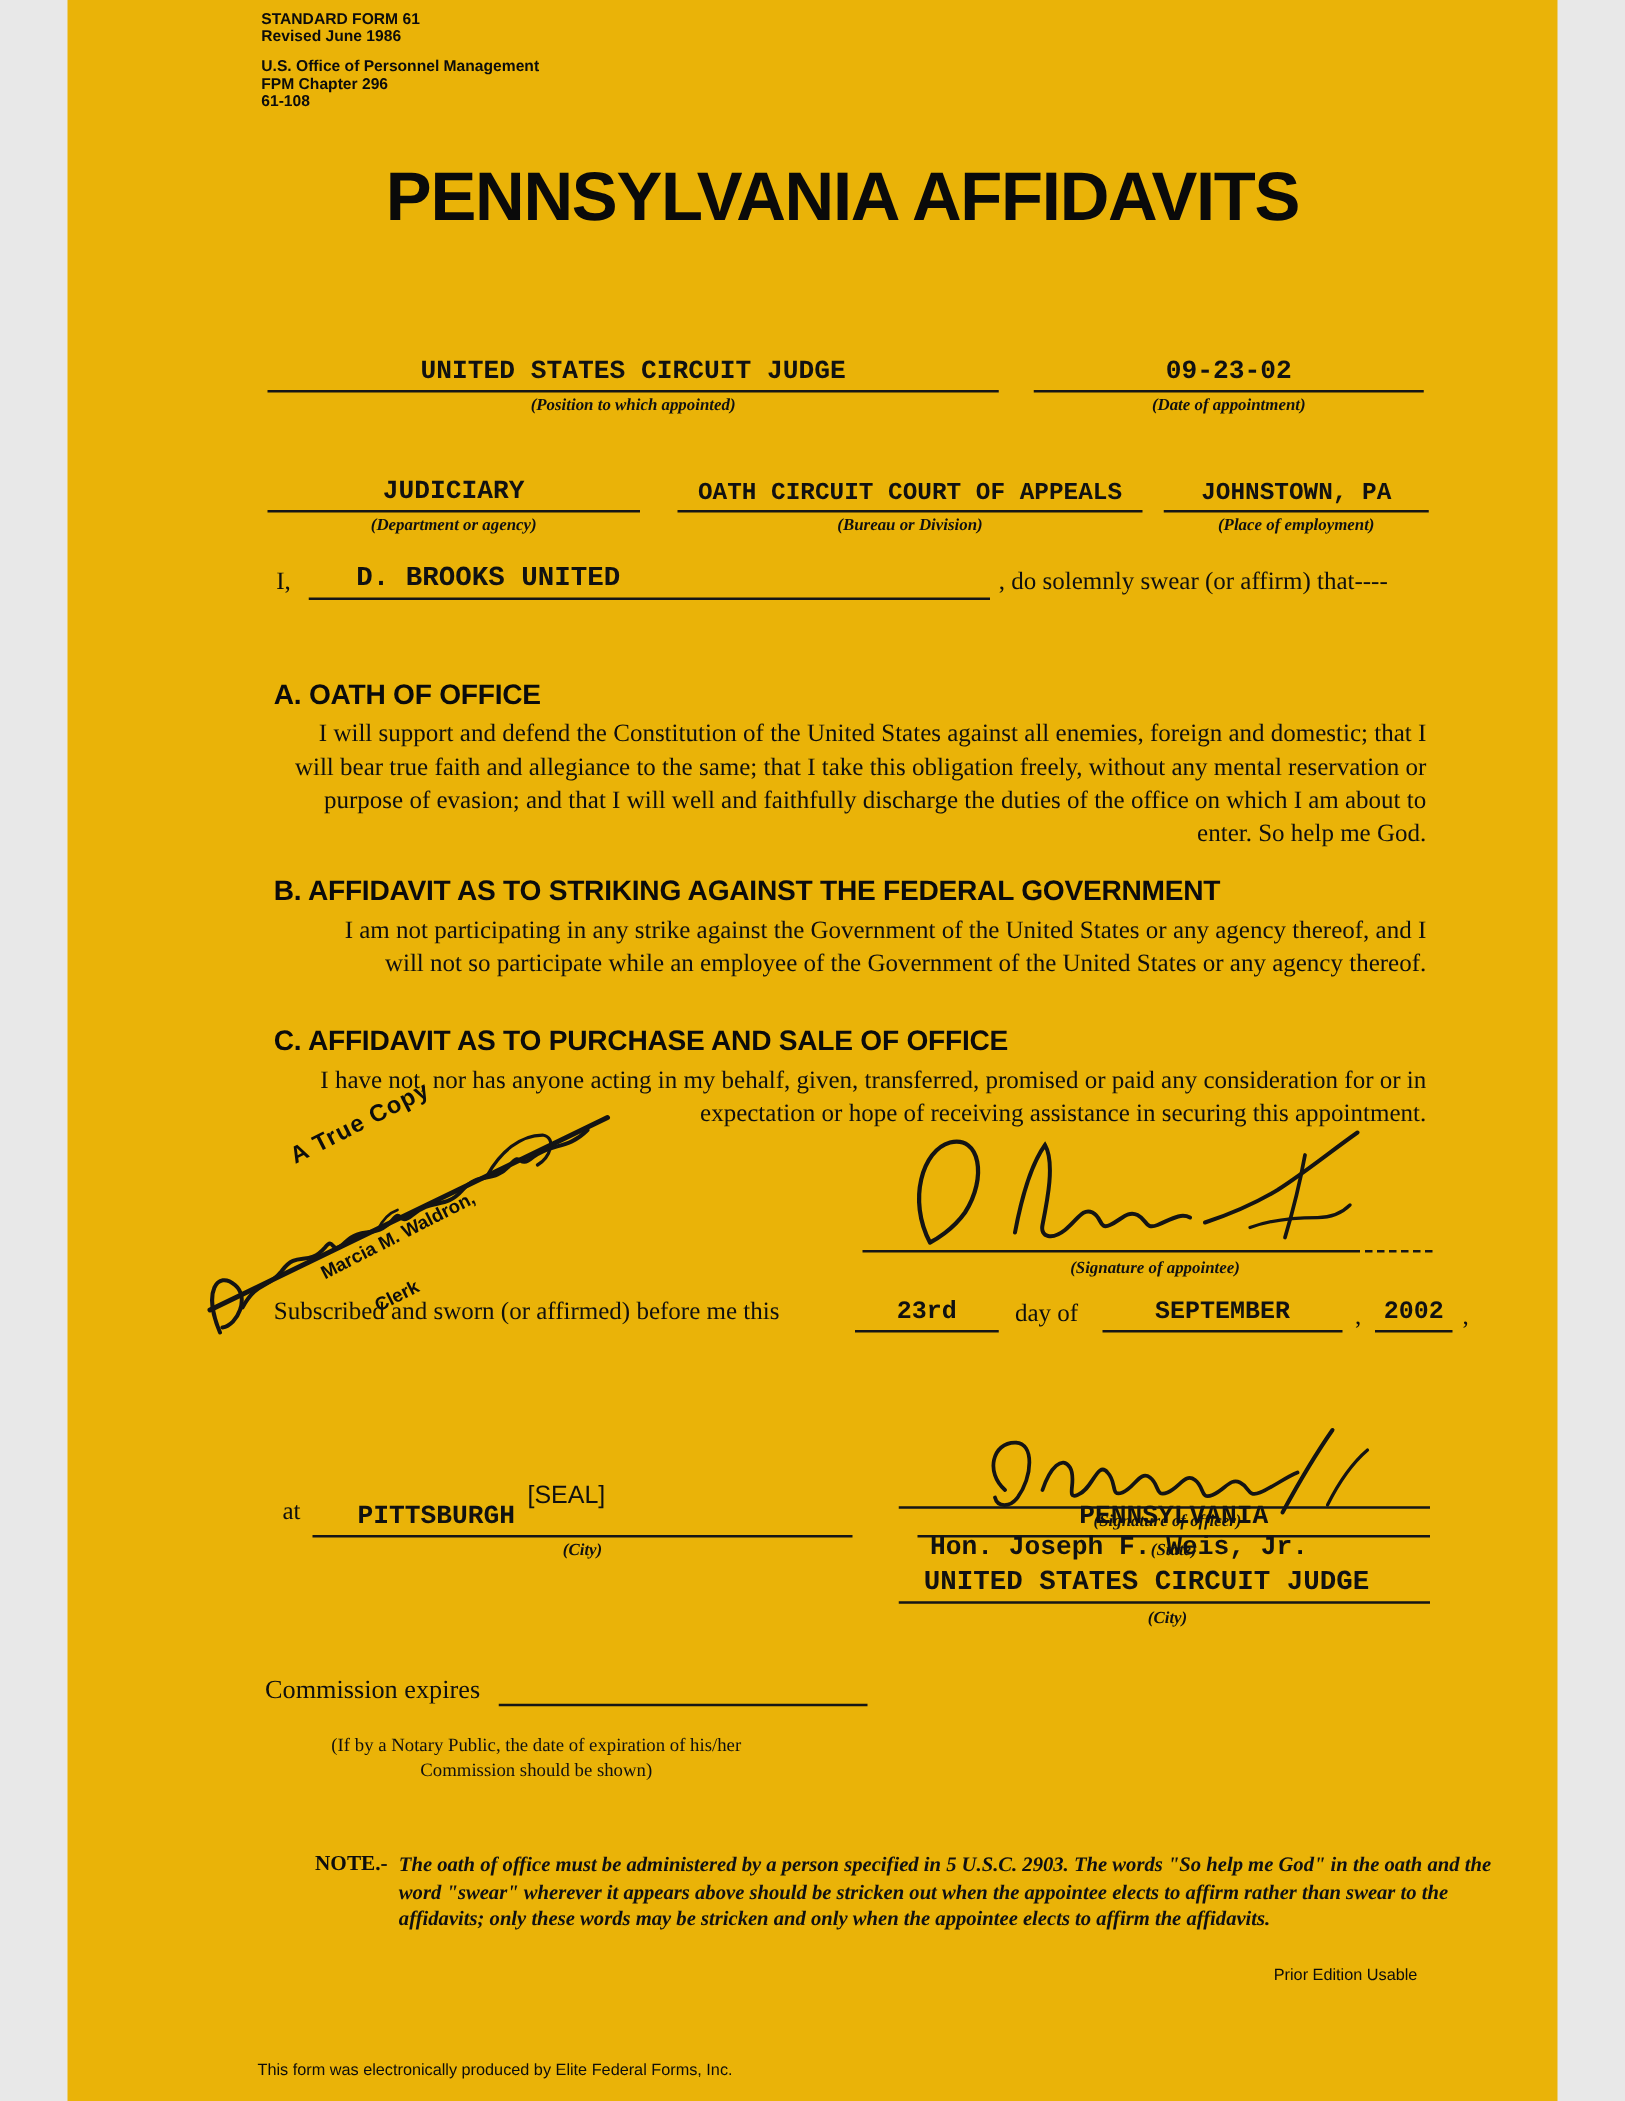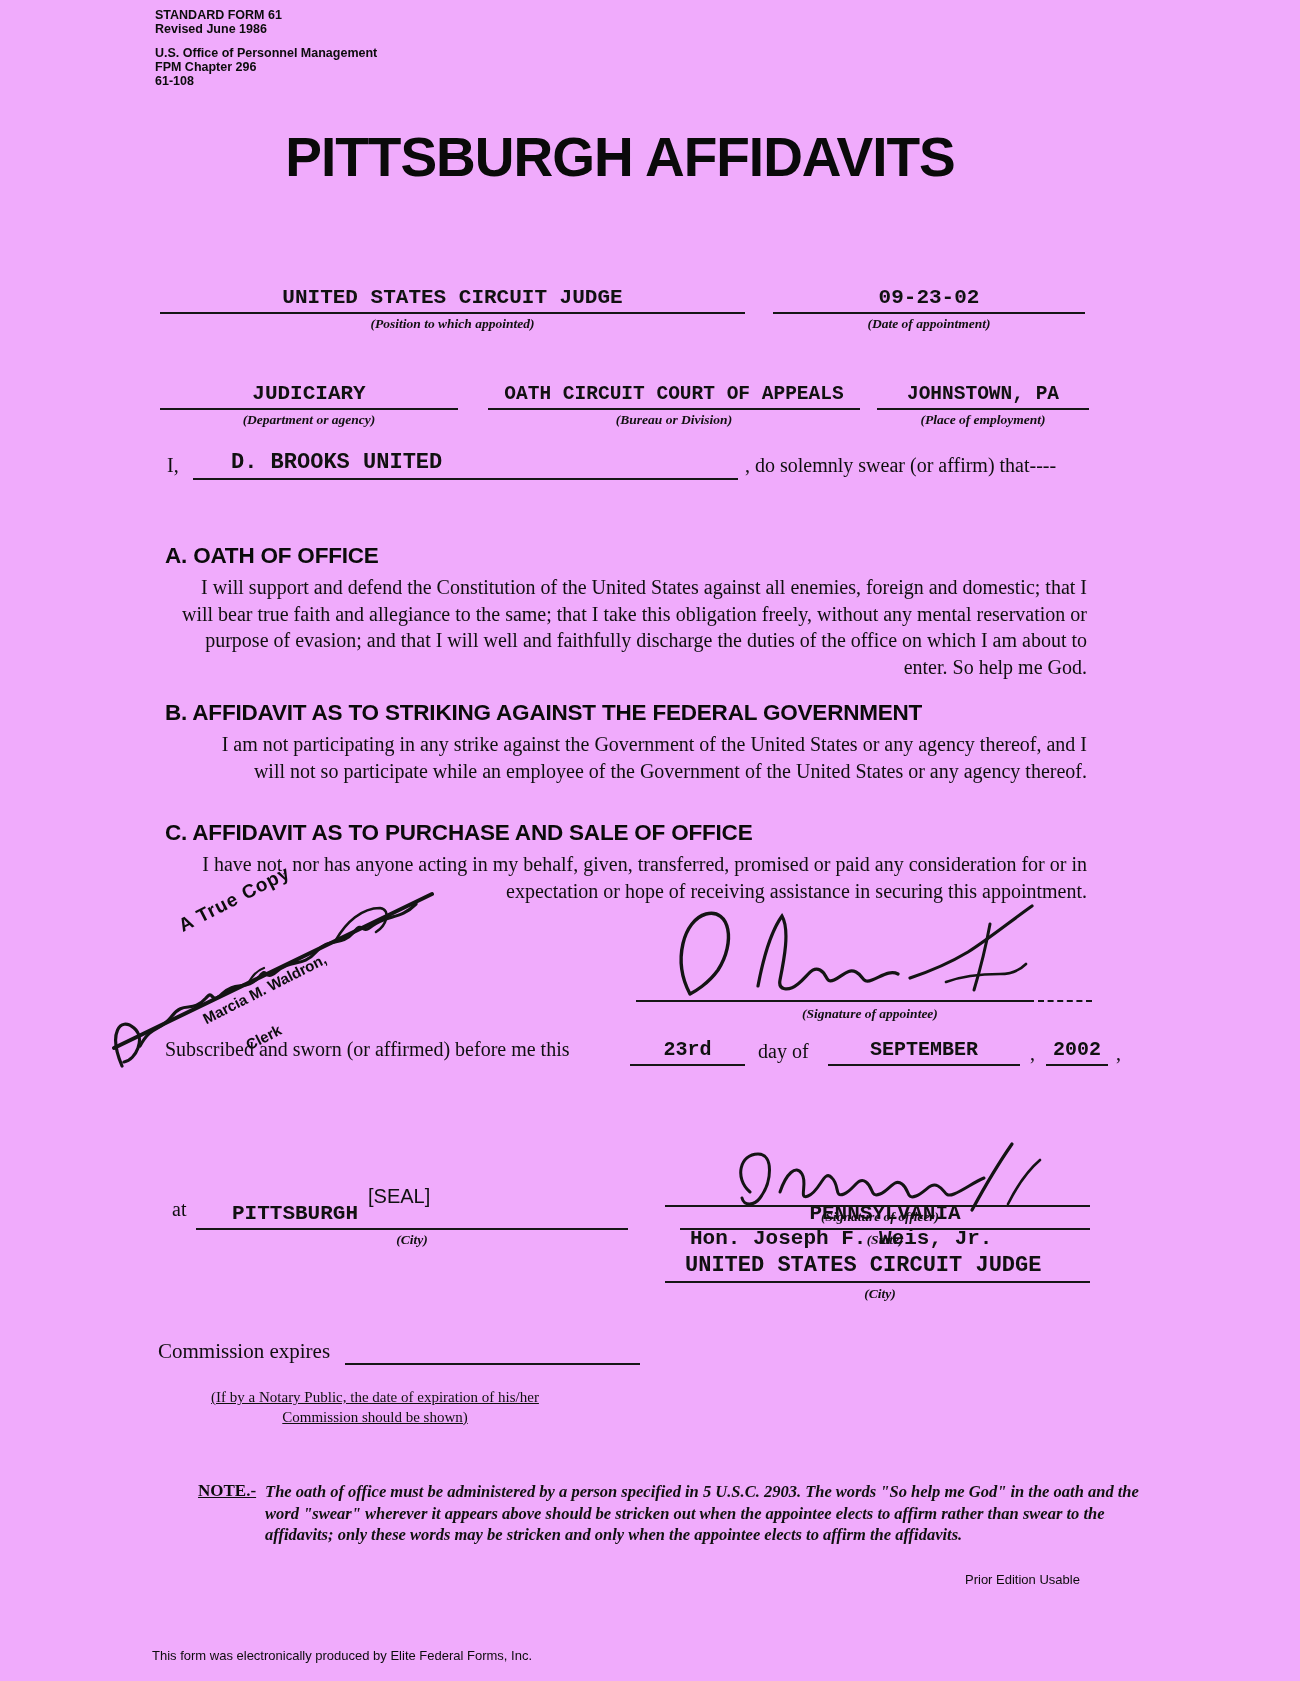--- a/index.html
+++ b/index.html
@@ -1,22 +1,22 @@
 <!DOCTYPE html>
 <html><head>
 <meta charset="utf-8">
 <style>
   html,body{margin:0;padding:0;background:#e8e8e8;}
   .page{
-    position:relative;width:1300px;height:1681px;background:#f0abfc;
+    position:relative;width:1192px;height:1681px;background:#eab308;
     margin:0 auto;overflow:hidden;color:#101010;
   }
   .abs{position:absolute;}
   .sans{font-family:"Liberation Sans",sans-serif;}
-  .serif{font-family:"Liberation Serif",serif;text-decoration:underline;}
+  .serif{font-family:"Liberation Serif",serif;}
   .mono{font-family:"Liberation Mono","DejaVu Sans Mono",monospace;font-weight:bold;}
   .meta{font-family:"Liberation Sans",sans-serif;font-weight:bold;font-size:12.5px;line-height:14px;color:#0c0c0c;}
   .title{font-family:"Liberation Sans",sans-serif;font-weight:bold;font-size:55px;letter-spacing:-1px;color:#0a0a0a;white-space:nowrap;}
   .fline{position:absolute;border-bottom:2.5px solid #161616;display:flex;align-items:flex-end;justify-content:center;}
   .fval{font-size:21px;color:#111;white-space:nowrap;line-height:1;padding-bottom:4px;}
   .flabel{position:absolute;font-family:"Liberation Serif",serif;font-style:italic;font-weight:bold;font-size:13.5px;text-align:center;color:#101010;}
   .bodytxt{font-family:"Liberation Serif",serif;font-size:20px;line-height:26.5px;color:#0f0f0f;}
   .indent{text-indent:26px;text-align:right;}
   .heading{font-family:"Liberation Sans",sans-serif;font-weight:bold;font-size:22.5px;letter-spacing:-0.2px;color:#0b0b0b;white-space:nowrap;}
   .sigline{position:absolute;border-bottom:2px solid #161616;}
@@ -34,21 +34,21 @@
 
   <div class="abs meta" style="left:155px;top:8px;">
     <div>STANDARD FORM 61</div>
     <div>Revised June 1986</div>
     <div style="height:10px"></div>
     <div>U.S. Office of Personnel Management</div>
     <div>FPM Chapter 296</div>
     <div>61-108</div>
   </div>
 
-  <div class="abs title" style="left:0;top:125px;width:1240px;text-align:center;">PITTSBURGH AFFIDAVITS</div>
+  <div class="abs title" style="left:0;top:125px;width:1240px;text-align:center;">PENNSYLVANIA AFFIDAVITS</div>
 
   <div class="fline" style="left:160px;top:276px;width:585px;height:36px;">
     <span class="mono fval">UNITED STATES CIRCUIT JUDGE</span>
   </div>
   <div class="flabel" style="left:160px;top:316px;width:585px;">(Position to which appointed)</div>
 
   <div class="fline" style="left:773px;top:276px;width:312px;height:36px;">
     <span class="mono fval">09-23-02</span>
   </div>
   <div class="flabel" style="left:773px;top:316px;width:312px;">(Date of appointment)</div>

